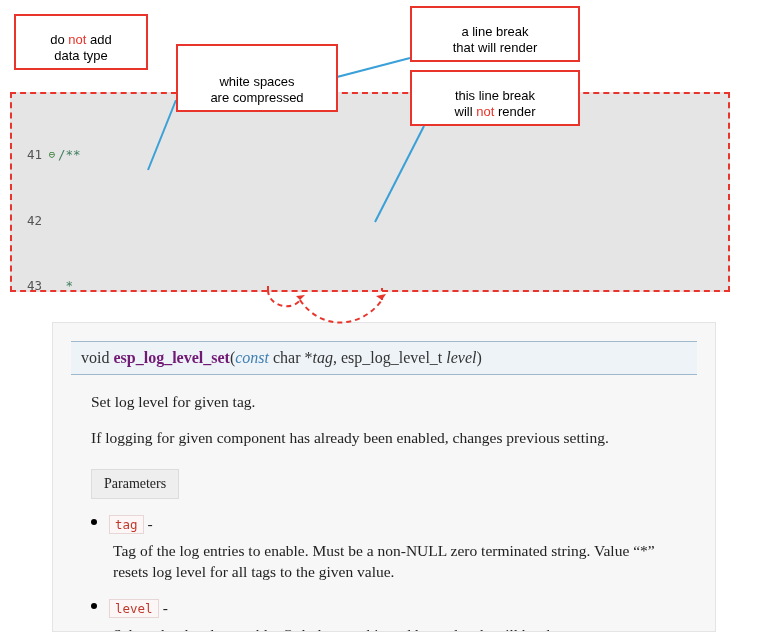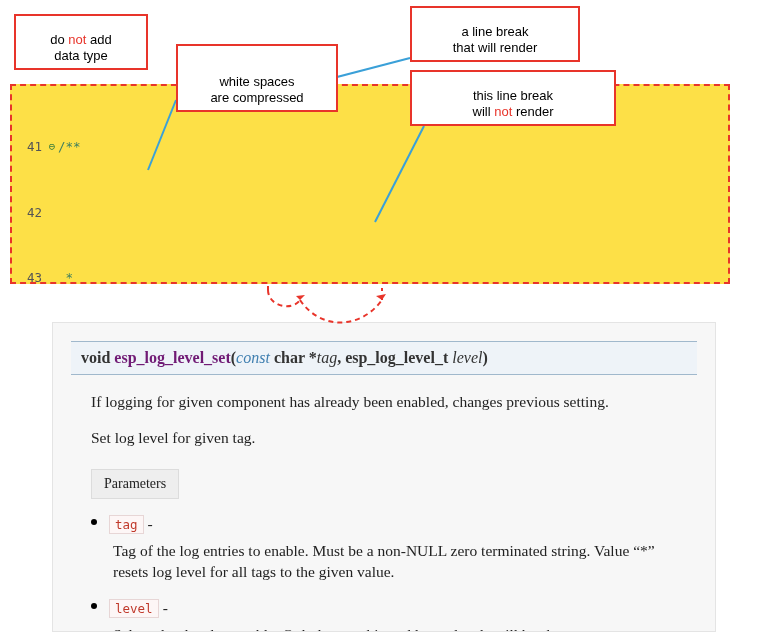--- a/index.html
+++ b/index.html
@@ -30,31 +30,31 @@
     justify-content: center;
     padding: 4px 6px;
     box-sizing: border-box;
     z-index: 6;
   }
   .callout .red { color: #e8342a; }
 
   #callout-no-datatype { left: 14px;  top: 14px;  width: 134px; height: 56px; }
   #callout-whitespace  { left: 176px; top: 44px;  width: 162px; height: 68px; }
   #callout-linebreak-render     { left: 410px; top: 6px;  width: 170px; height: 56px; }
-  #callout-linebreak-not-render { left: 410px; top: 70px; width: 206px; height: 56px; }
+  #callout-linebreak-not-render { left: 410px; top: 70px; width: 170px; height: 56px; }
 
   
   #code-panel {
     position: absolute;
     left: 10px;
-    top: 84px;
+    top: 92px;
     width: 720px;
     height: 200px;
     border: 2px dashed #e8342a;
-    background: #fde047;
+    background: #e5e5e5;
     box-sizing: border-box;
     overflow: hidden;
     z-index: 2;
   }
   #code-inner {
     font-family: "DejaVu Sans Mono", monospace;
     font-size: 12.5px;
     line-height: 16.4px;
     padding: 4px 0 0 0;
     white-space: pre;
@@ -117,21 +117,21 @@
     border-top: 1px solid #a0b8cc;
     border-bottom: 1px solid #a0b8cc;
     padding: 7px 10px;
     font-family: "Liberation Serif", serif;
     font-size: 16px;
     color: #2b5c8a;
     white-space: nowrap;
   }
   #doc-signature .fn { font-weight: bold; color: #701a75; }
   #doc-signature .kw2 { color: #3f7fb0; font-style: italic; }
-  #doc-signature .plain { color: #333333; font-weight: bold; }
+  #doc-signature .plain { color: #333333; }
   #doc-signature .param { font-style: italic; color: #333333; }
   .doc-para {
     margin: 18px 18px 0 38px;
     font-family: "Liberation Serif", serif;
     font-size: 15.5px;
     color: #222222;
   }
   #params-header {
     margin: 22px 18px 0 38px;
     display: inline-block;
@@ -266,22 +266,22 @@
   <line x1="268" y1="290" x2="268" y2="286" stroke="#e8342a" stroke-width="2" stroke-dasharray="5,4"></line>
 </svg>
 
 <div id="doc-panel">
 
   <div id="doc-signature">
     <span class="plain">void</span>
     <span class="fn">esp_log_level_set</span><span class="plain">(</span><span class="kw2">const</span><span class="plain"> char *</span><span class="param">tag</span><span class="plain">, </span><span class="plain">esp_log_level_t </span><span class="param">level</span><span class="plain">)</span>
   </div>
 
+  <div class="doc-para">Set log level for given tag.</div>
   <div class="doc-para">If logging for given component has already been enabled, changes previous setting.</div>
-  <div class="doc-para">Set log level for given tag.</div>
 
   <div id="params-header">Parameters</div>
 
   <div class="param-item">
     <span class="param-bullet"></span>
     <span class="param-code">tag</span><span class="param-dash">-</span>
     <div class="param-desc">Tag of the log entries to enable. Must be a non-NULL zero terminated string. Value “*” resets log level for all tags to the given value.</div>
   </div>
 
   <div class="param-item">

